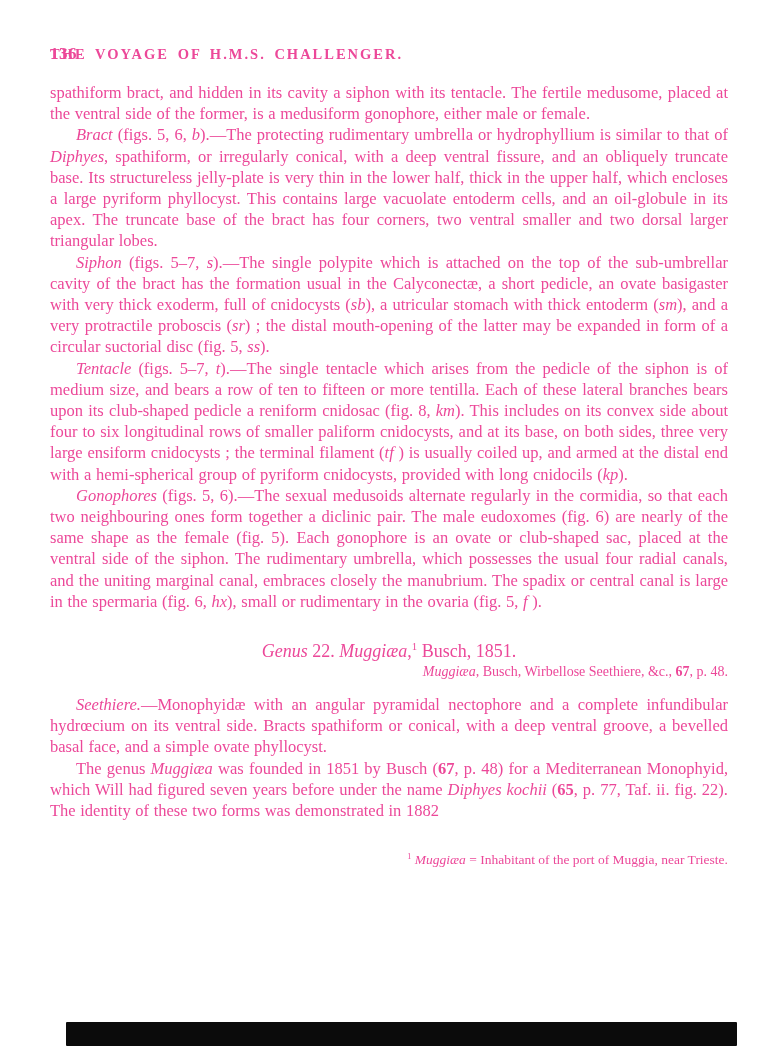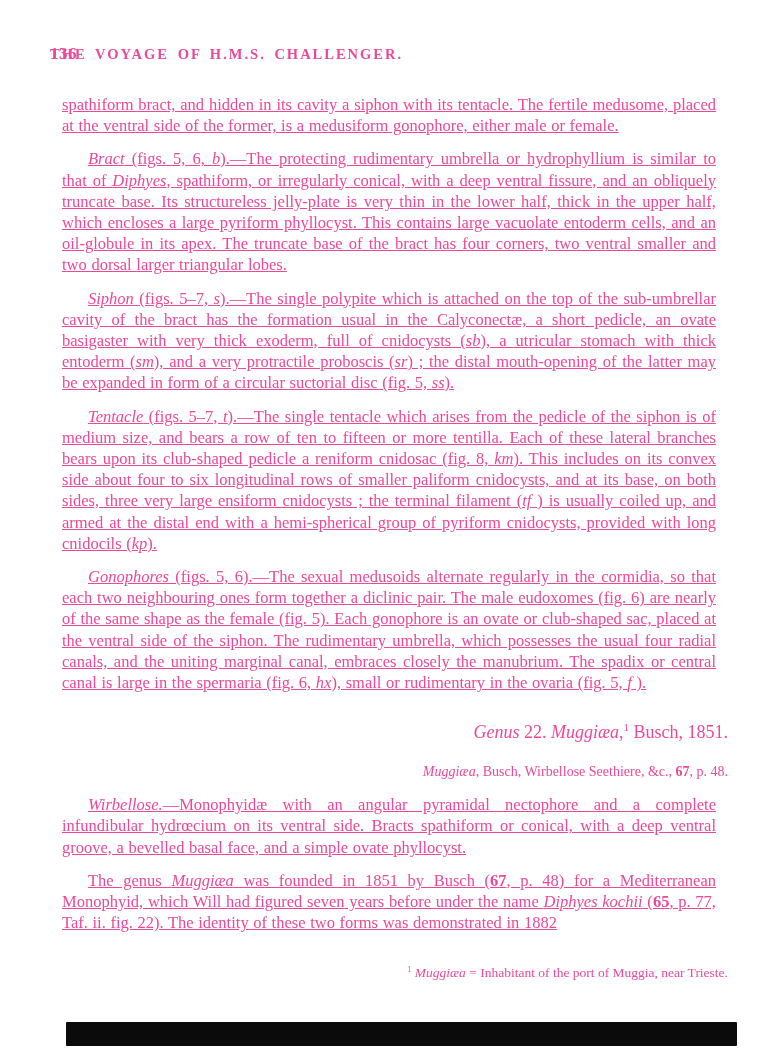--- a/index.html
+++ b/index.html
@@ -23,26 +23,26 @@
   .running-title{
     position:absolute;left:0;right:0;top:2px;text-align:left;
     font-size:14.5px;font-weight:bold;letter-spacing:2px;
     word-spacing:3px;
   }
   .text-block{
     position:absolute;top:82px;left:50px;right:48px;
     font-size:16.5px;line-height:21.2px;
   }
   .para{
-    margin:12px;text-align:justify;word-spacing:0.5px;text-decoration:underline;
+    margin:0;text-align:justify;word-spacing:0.5px;
   }
   .para.indent{text-indent:26px;}
   .genus-heading{
-    text-align:right;font-size:18px;line-height:24px;
-    margin:27px 0 19px 0;
+    text-align:center;font-size:18px;line-height:24px;
+    margin:27px 0 0 0;
   }
   .genus-citation{
     text-align:right;font-size:14px;line-height:18px;
     margin:0 0 13px 0;
   }
   .footnote{
     text-align:right;font-size:13.5px;line-height:17px;
     margin-top:30px;
   }
   .it{font-style:italic;}
@@ -66,21 +66,21 @@
   <div class="text-block">
     <p class="para"><span>spathiform bract, and hidden in its cavity a siphon with its tentacle. The fertile medusome, placed at the ventral side of the former, is a medusiform gonophore, either male or female.</span></p>
     <p class="para indent"><span class="it">Bract</span><span> (figs. 5, 6, </span><span class="it">b</span><span>).—The protecting rudimentary umbrella or hydrophyllium is similar to that of </span><span class="it">Diphyes</span><span>, spathiform, or irregularly conical, with a deep ventral fissure, and an obliquely truncate base. Its structureless jelly-plate is very thin in the lower half, thick in the upper half, which encloses a large pyriform phyllocyst. This contains large vacuolate entoderm cells, and an oil-globule in its apex. The truncate base of the bract has four corners, two ventral smaller and two dorsal larger triangular lobes.</span></p>
     <p class="para indent"><span class="it">Siphon</span><span> (figs. 5–7, </span><span class="it">s</span><span>).—The single polypite which is attached on the top of the sub-umbrellar cavity of the bract has the formation usual in the Calyconectæ, a short pedicle, an ovate basigaster with very thick exoderm, full of cnidocysts (</span><span class="it">sb</span><span>), a utricular stomach with thick entoderm (</span><span class="it">sm</span><span>), and a very protractile proboscis (</span><span class="it">sr</span><span>) ; the distal mouth-opening of the latter may be expanded in form of a circular suctorial disc (fig. 5, </span><span class="it">ss</span><span>).</span></p>
     <p class="para indent"><span class="it">Tentacle</span><span> (figs. 5–7, </span><span class="it">t</span><span>).—The single tentacle which arises from the pedicle of the siphon is of medium size, and bears a row of ten to fifteen or more tentilla. Each of these lateral branches bears upon its club-shaped pedicle a reniform cnidosac (fig. 8, </span><span class="it">km</span><span>). This includes on its convex side about four to six longitudinal rows of smaller paliform cnidocysts, and at its base, on both sides, three very large ensiform cnidocysts ; the terminal filament (</span><span class="it">tf</span><span> ) is usually coiled up, and armed at the distal end with a hemi-spherical group of pyriform cnidocysts, provided with long cnidocils (</span><span class="it">kp</span><span>).</span></p>
     <p class="para indent"><span class="it">Gonophores</span><span> (figs. 5, 6).—The sexual medusoids alternate regularly in the cormidia, so that each two neighbouring ones form together a diclinic pair. The male eudoxomes (fig. 6) are nearly of the same shape as the female (fig. 5). Each gonophore is an ovate or club-shaped sac, placed at the ventral side of the siphon. The rudimentary umbrella, which possesses the usual four radial canals, and the uniting marginal canal, embraces closely the manubrium. The spadix or central canal is large in the spermaria (fig. 6, </span><span class="it">hx</span><span>), small or rudimentary in the ovaria (fig. 5, </span><span class="it">f</span><span> ).</span></p>
 
     <div class="genus-heading"><span class="it">Genus</span><span> 22. </span><span class="it">Muggiæa</span><span>,</span><sup>1</sup><span> Busch, 1851.</span></div>
     <div class="genus-citation"><span class="it">Muggiæa</span><span>, Busch, Wirbellose Seethiere, &amp;c., </span><span class="bd">67</span><span>, p. 48.</span></div>
 
-    <p class="para indent"><span class="it">Wirbellose.</span><span>—Monophyidæ with an angular pyramidal nectophore and a complete infundibular hydrœcium on its ventral side. Bracts spathiform or conical, with a deep ventral groove, a bevelled basal face, and a simple ovate phyllocyst.</span></p>
+    <p class="para indent"><span class="it">Seethiere.</span><span>—Monophyidæ with an angular pyramidal nectophore and a complete infundibular hydrœcium on its ventral side. Bracts spathiform or conical, with a deep ventral groove, a bevelled basal face, and a simple ovate phyllocyst.</span></p>
     <p class="para indent"><span>The genus </span><span class="it">Muggiæa</span><span> was founded in 1851 by Busch (</span><span class="bd">67</span><span>, p. 48) for a Mediterranean Monophyid, which Will had figured seven years before under the name </span><span class="it">Diphyes kochii</span><span> (</span><span class="bd">65</span><span>, p. 77, Taf. ii. fig. 22). The identity of these two forms was demonstrated in 1882</span></p>
 
     <div class="footnote"><sup>1</sup><span> </span><span class="it">Muggiæa</span><span> = Inhabitant of the port of Muggia, near Trieste.</span></div>
   </div>
 
   <div class="scan-bar" style="background: rgb(11, 11, 11);"></div>
 
 </div>
 
 </body></html>

